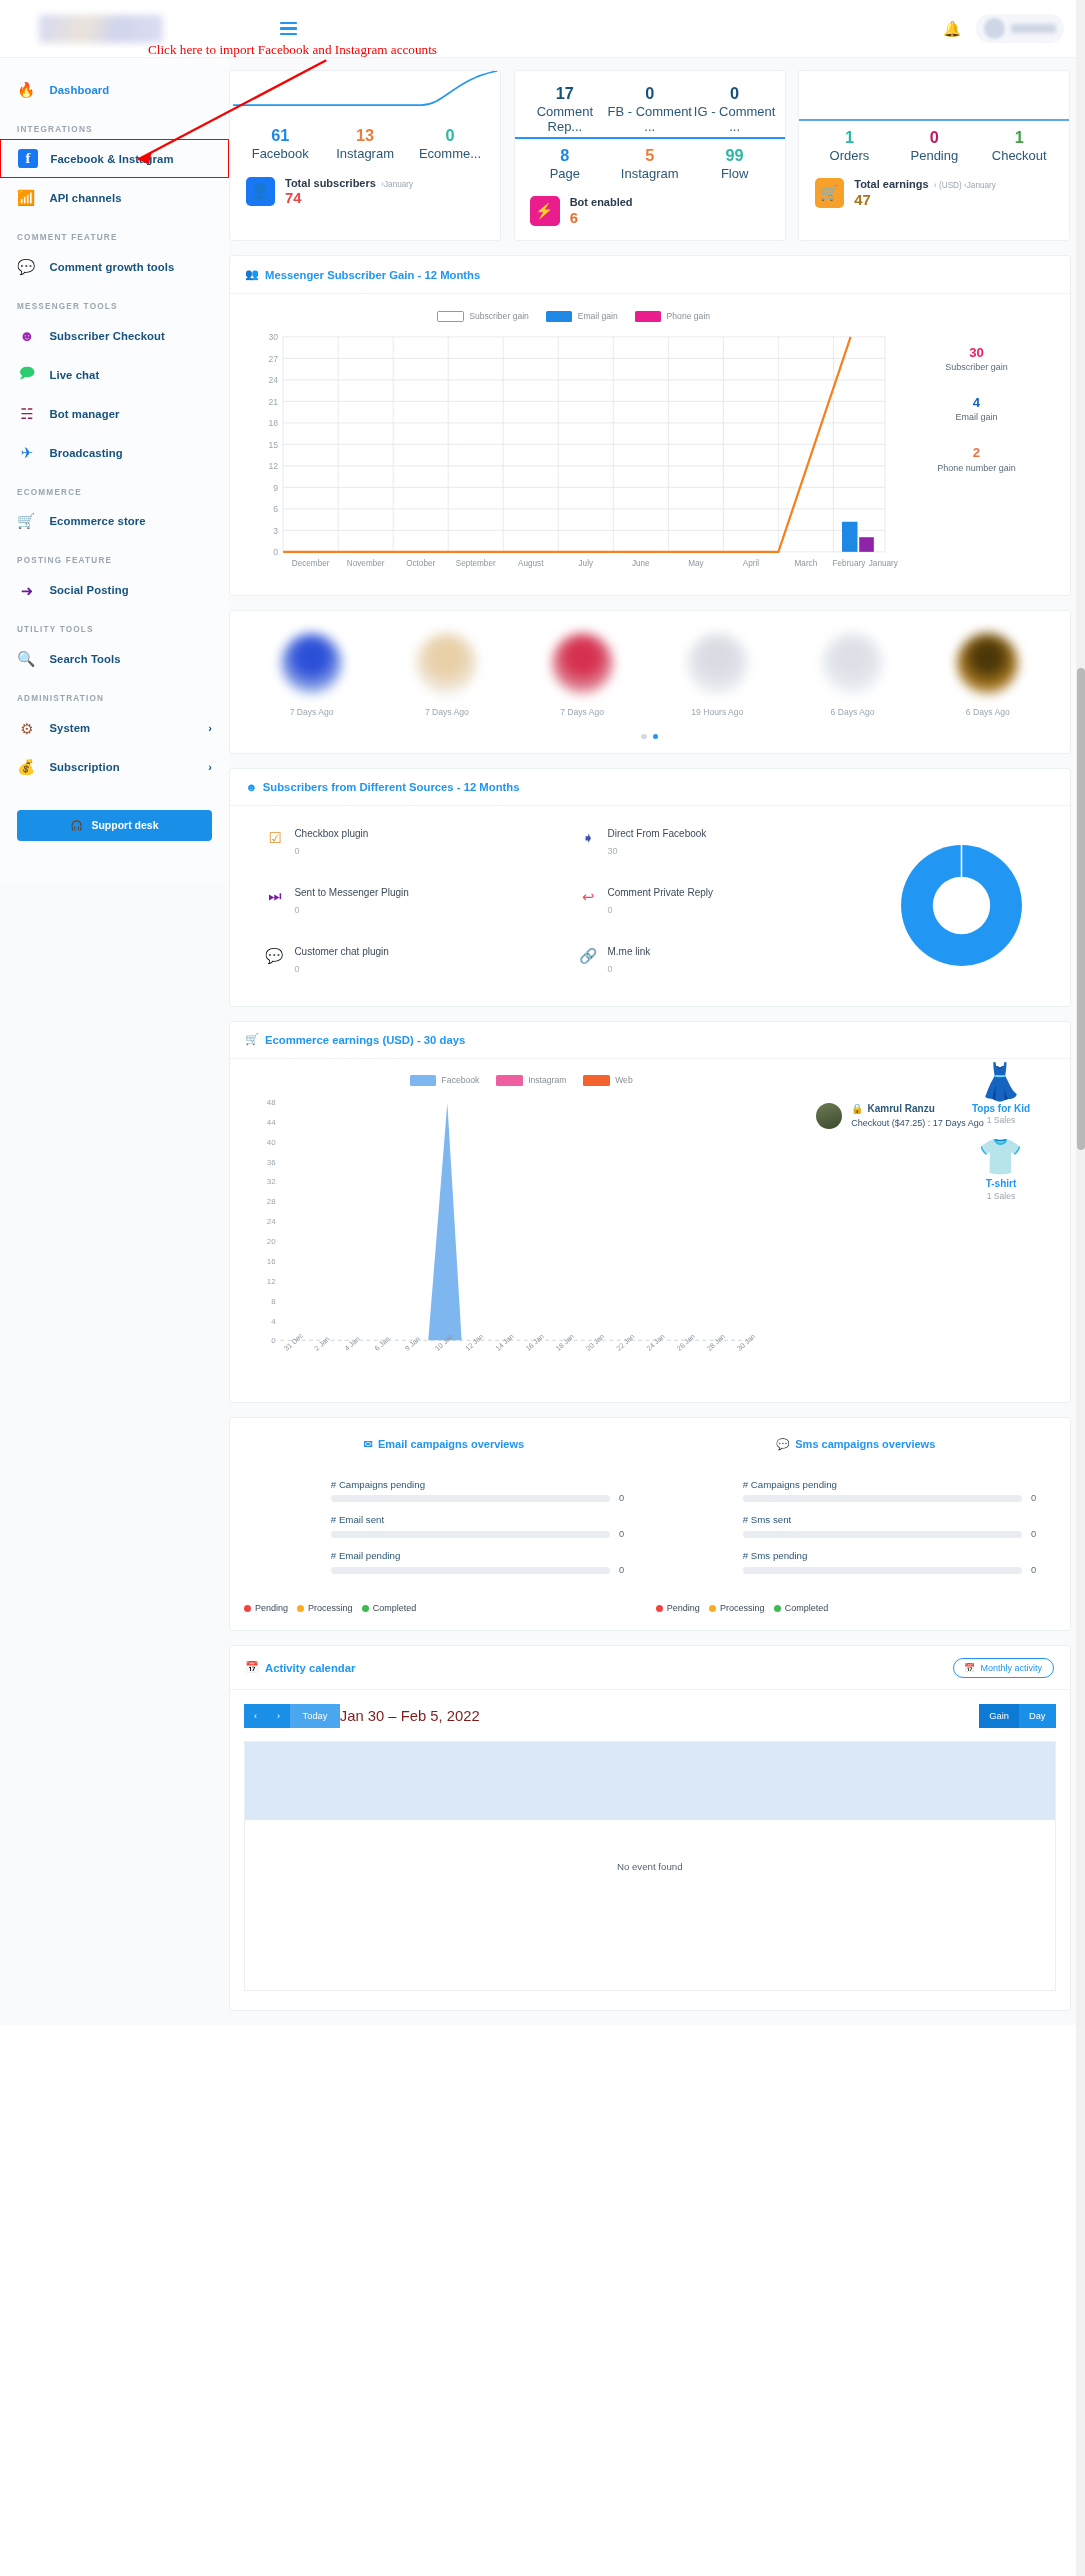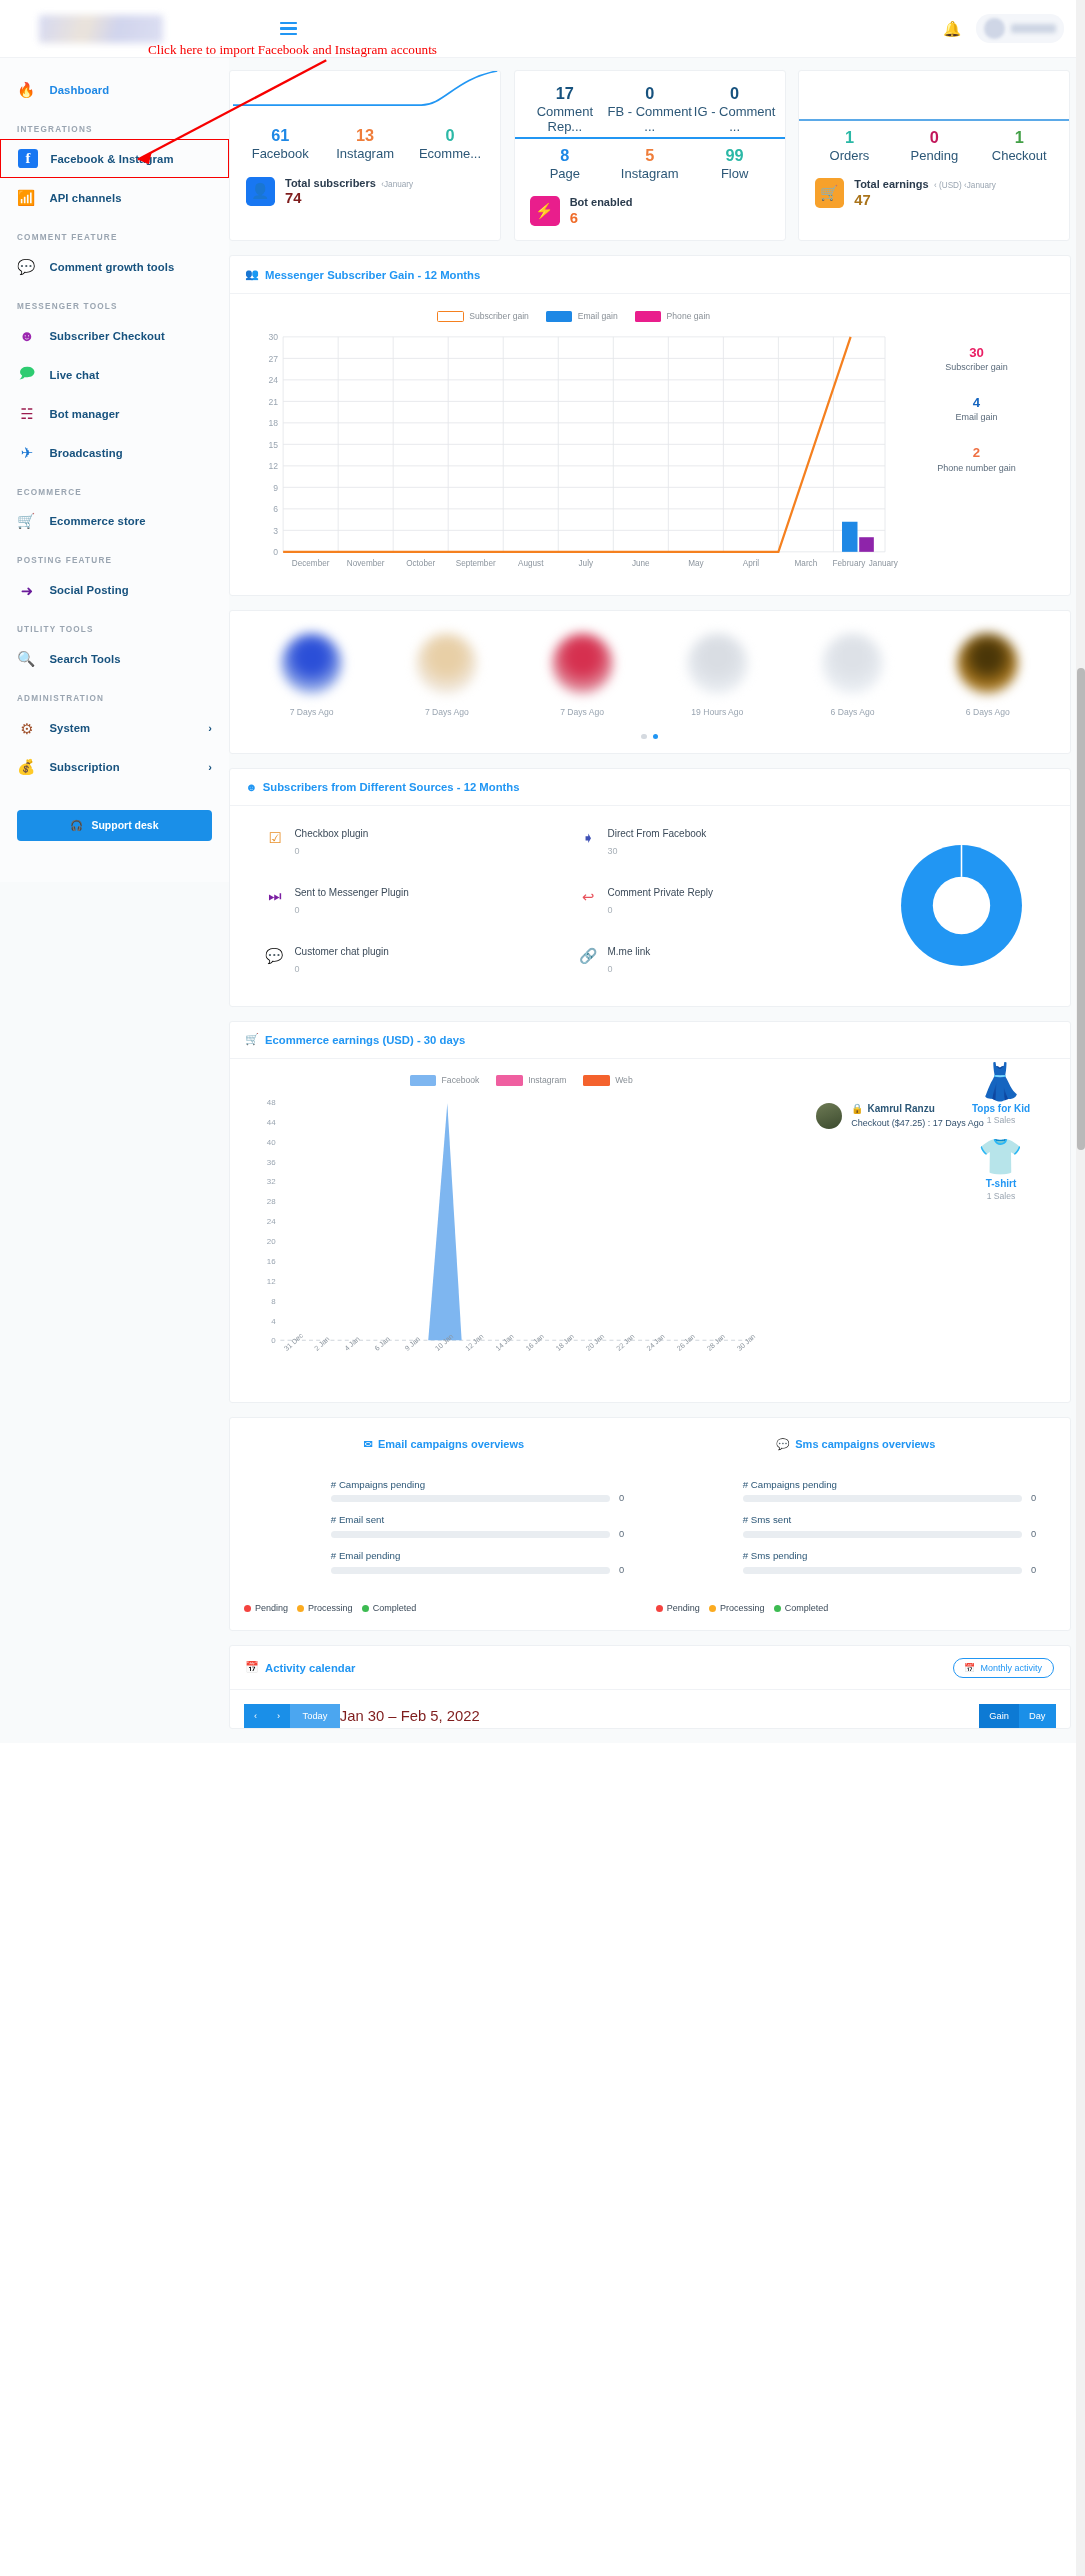--- a/index.html
+++ b/index.html
@@ -292,21 +292,21 @@
               <div class="n" style="color:#2bb8a6">0</div>
               <div class="k">Ecomme...</div>
             </div>
           </div>
           <div class="stat-foot">
             <div class="stat-badge" style="background:#1877f2">👤</div>
             <div>
               <div class="t">
                 <span>Total subscribers</span><span class="sub">‹January</span>
               </div>
-              <div class="v" style="color:#7f1d1d">74</div>
+              <div class="v" style="color:#ef4444">74</div>
             </div>
           </div>
         </div>
 
         <div class="stat-card">
           <div class="stat-nums" style="padding-top:11px">
             <div class="stat-col">
               <div class="n" style="color:#17527e">17</div>
               <div class="k">Comment Rep...</div>
             </div>
@@ -757,20 +757,24 @@
             <button class="cbtn">‹</button>
             <button class="cbtn">›</button>
             <button class="cbtn today">Today</button>
           </div>
           <div class="cal-range">Jan 30 – Feb 5, 2022</div>
           <div class="btn-grp">
             <button class="cbtn active">Gain</button>
             <button class="cbtn">Day</button>
           </div>
         </div>
+        <div class="cal-body">
+          <div class="cal-strip"></div>
+          <div class="noevent">No event found</div>
+        </div>
       </div>
 
     </div>
   </div>
 
 
   <div class="scrollbar">
     <div class="scroll-thumb"></div>
   </div>
 </div>

